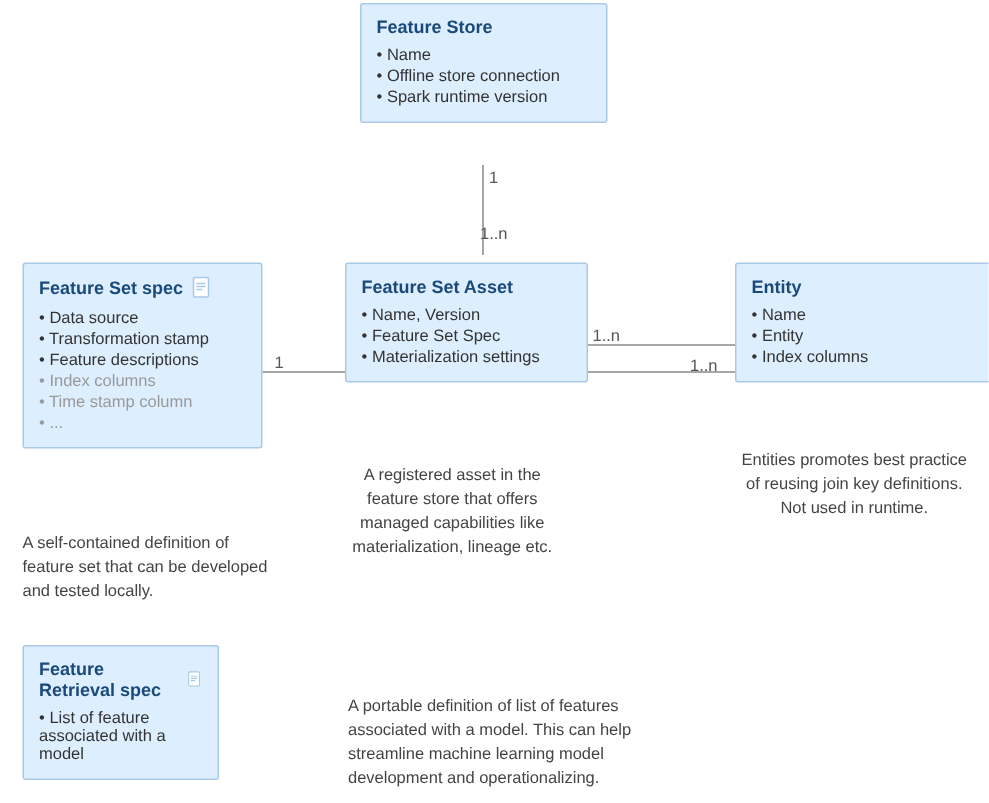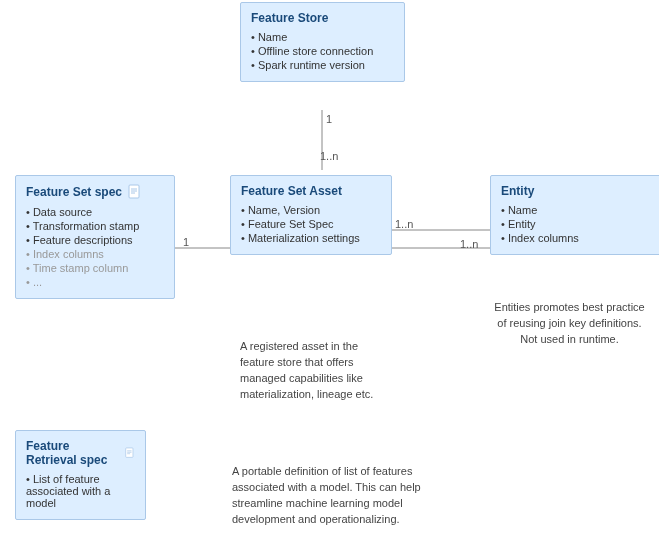--- a/index.html
+++ b/index.html
@@ -136,22 +136,25 @@
 
   <div class="box" style="left:490px; top:175px; width:178px;">
     <div class="box-title">
       <span>Entity</span>
     </div>
     <div class="box-item">• <span>Name</span></div>
     <div class="box-item">• <span>Entity</span></div>
     <div class="box-item">• <span>Index columns</span></div>
   </div>
 
+  <div class="desc-text" style="left:15px; top:355px; width:165px;">
+    <span>A self-contained definition of feature set that can be developed and tested locally.</span>
+  </div>
 
-  <div class="desc-text" style="left:240px; top:310px; width:155px; margin-top:29px;">
+  <div class="desc-text" style="left:224px; top:310px; width:155px; text-align:center;">
     <span>A registered asset in the feature store that offers managed capabilities like materialization, lineage etc.</span>
   </div>
 
   <div class="desc-text" style="left:492px; top:300px; width:155px; text-align:center;">
     <span>Entities promotes best practice of reusing join key definitions. Not used in runtime.</span>
   </div>
 
   <div class="box" style="left:15px; top:430px; width:131px;">
     <div class="box-title">
       <span>Feature Retrieval spec</span>

